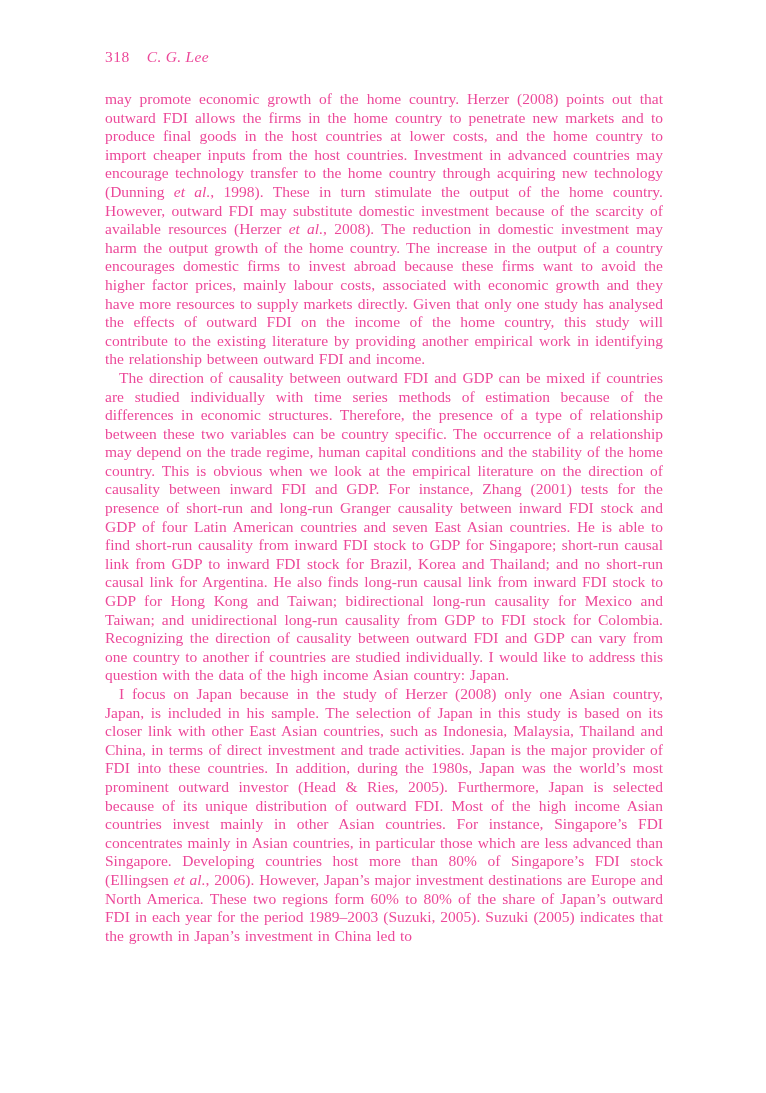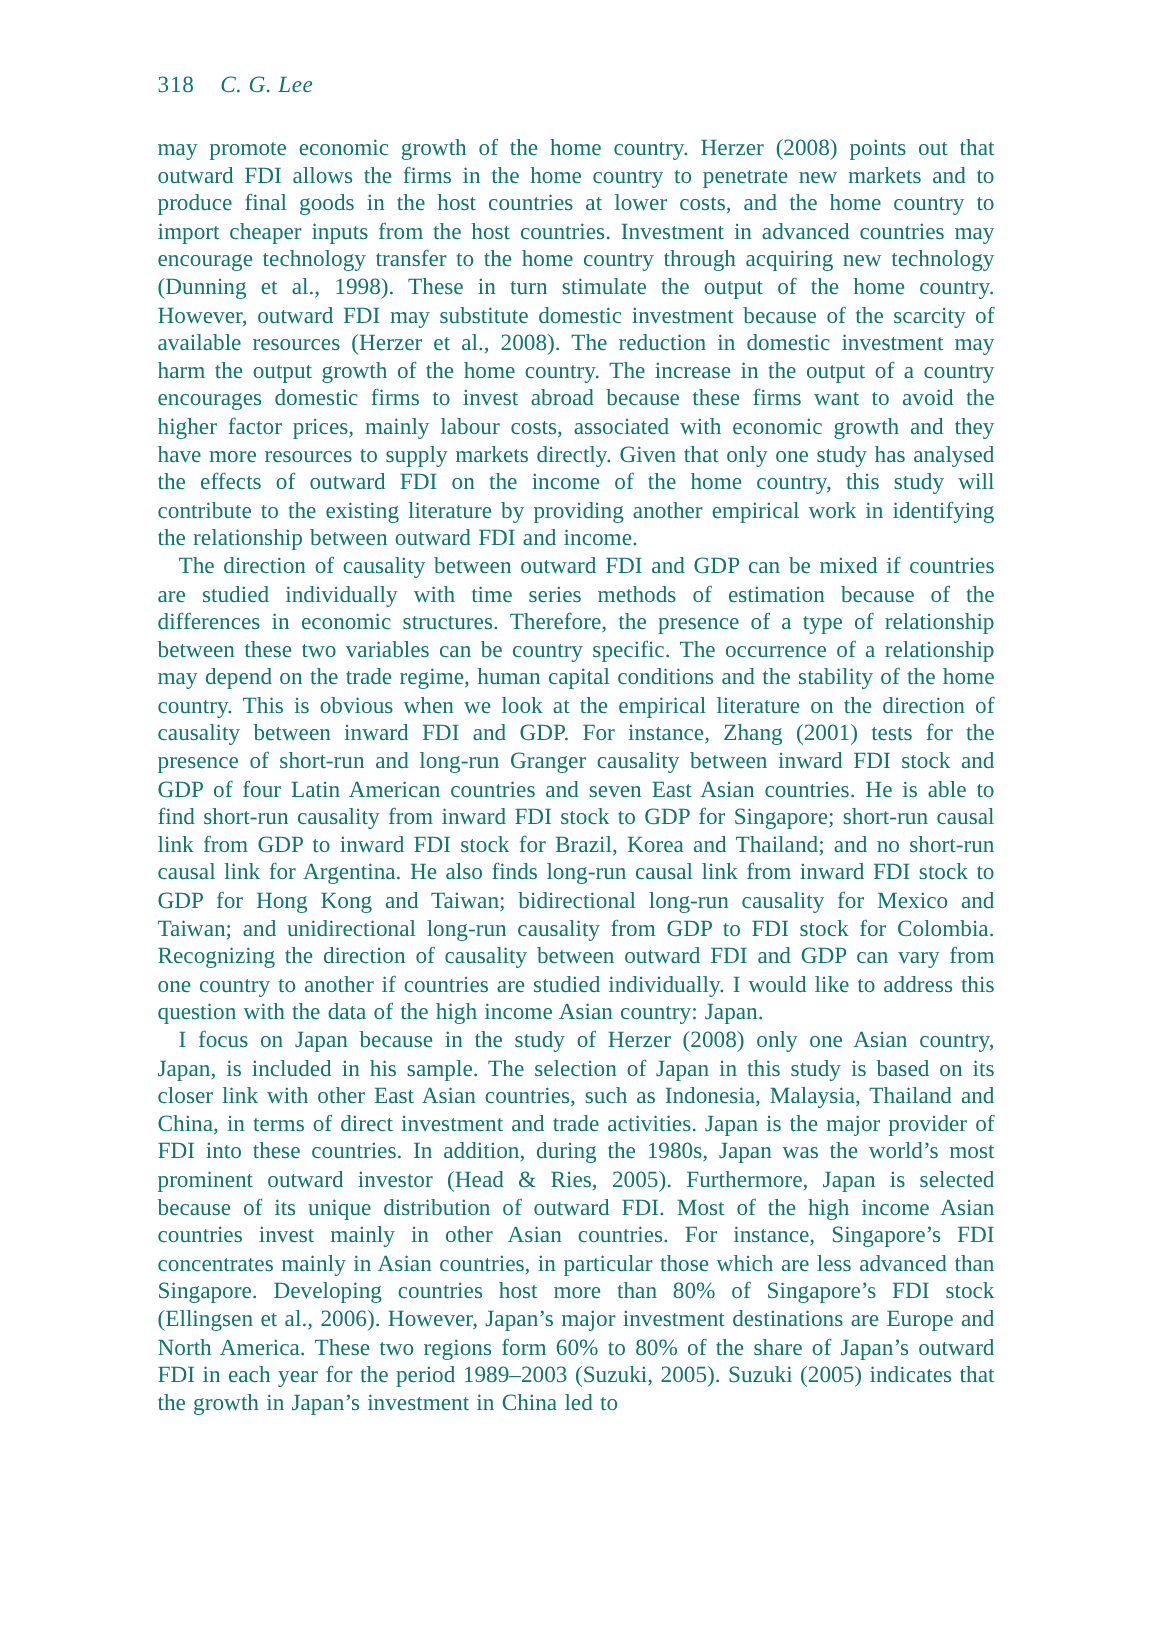--- a/index.html
+++ b/index.html
@@ -7,21 +7,21 @@
     padding: 0;
     background: #e8e8e8;
   }
   .page {
     position: relative;
     width: 766px;
     height: 1093px;
     background: #ffffff;
     overflow: hidden;
     font-family: "Liberation Serif", serif;
-    color: #0f766e;
+    color: #ec4899;
     margin: 0 auto;
   }
   .content {
     position: absolute;
     left: 105px;
     top: 47px;
     width: 558px;
   }
   .running-header {
     font-size: 15.5px;
@@ -43,20 +43,21 @@
     padding: 0;
     font-size: 15.5px;
     line-height: 18.6px;
     text-align: justify;
     word-spacing: 0.06em;
   }
   .body-text p.indent {
     text-indent: 14px;
   }
   .it {
+    font-style: italic;
   }
 </style>
 </head>
 <body>
 
 <div class="page">
   <div class="content">
     <div class="running-header">
       <span class="pagenum">318</span><span class="author">C. G. Lee</span>
     </div>

